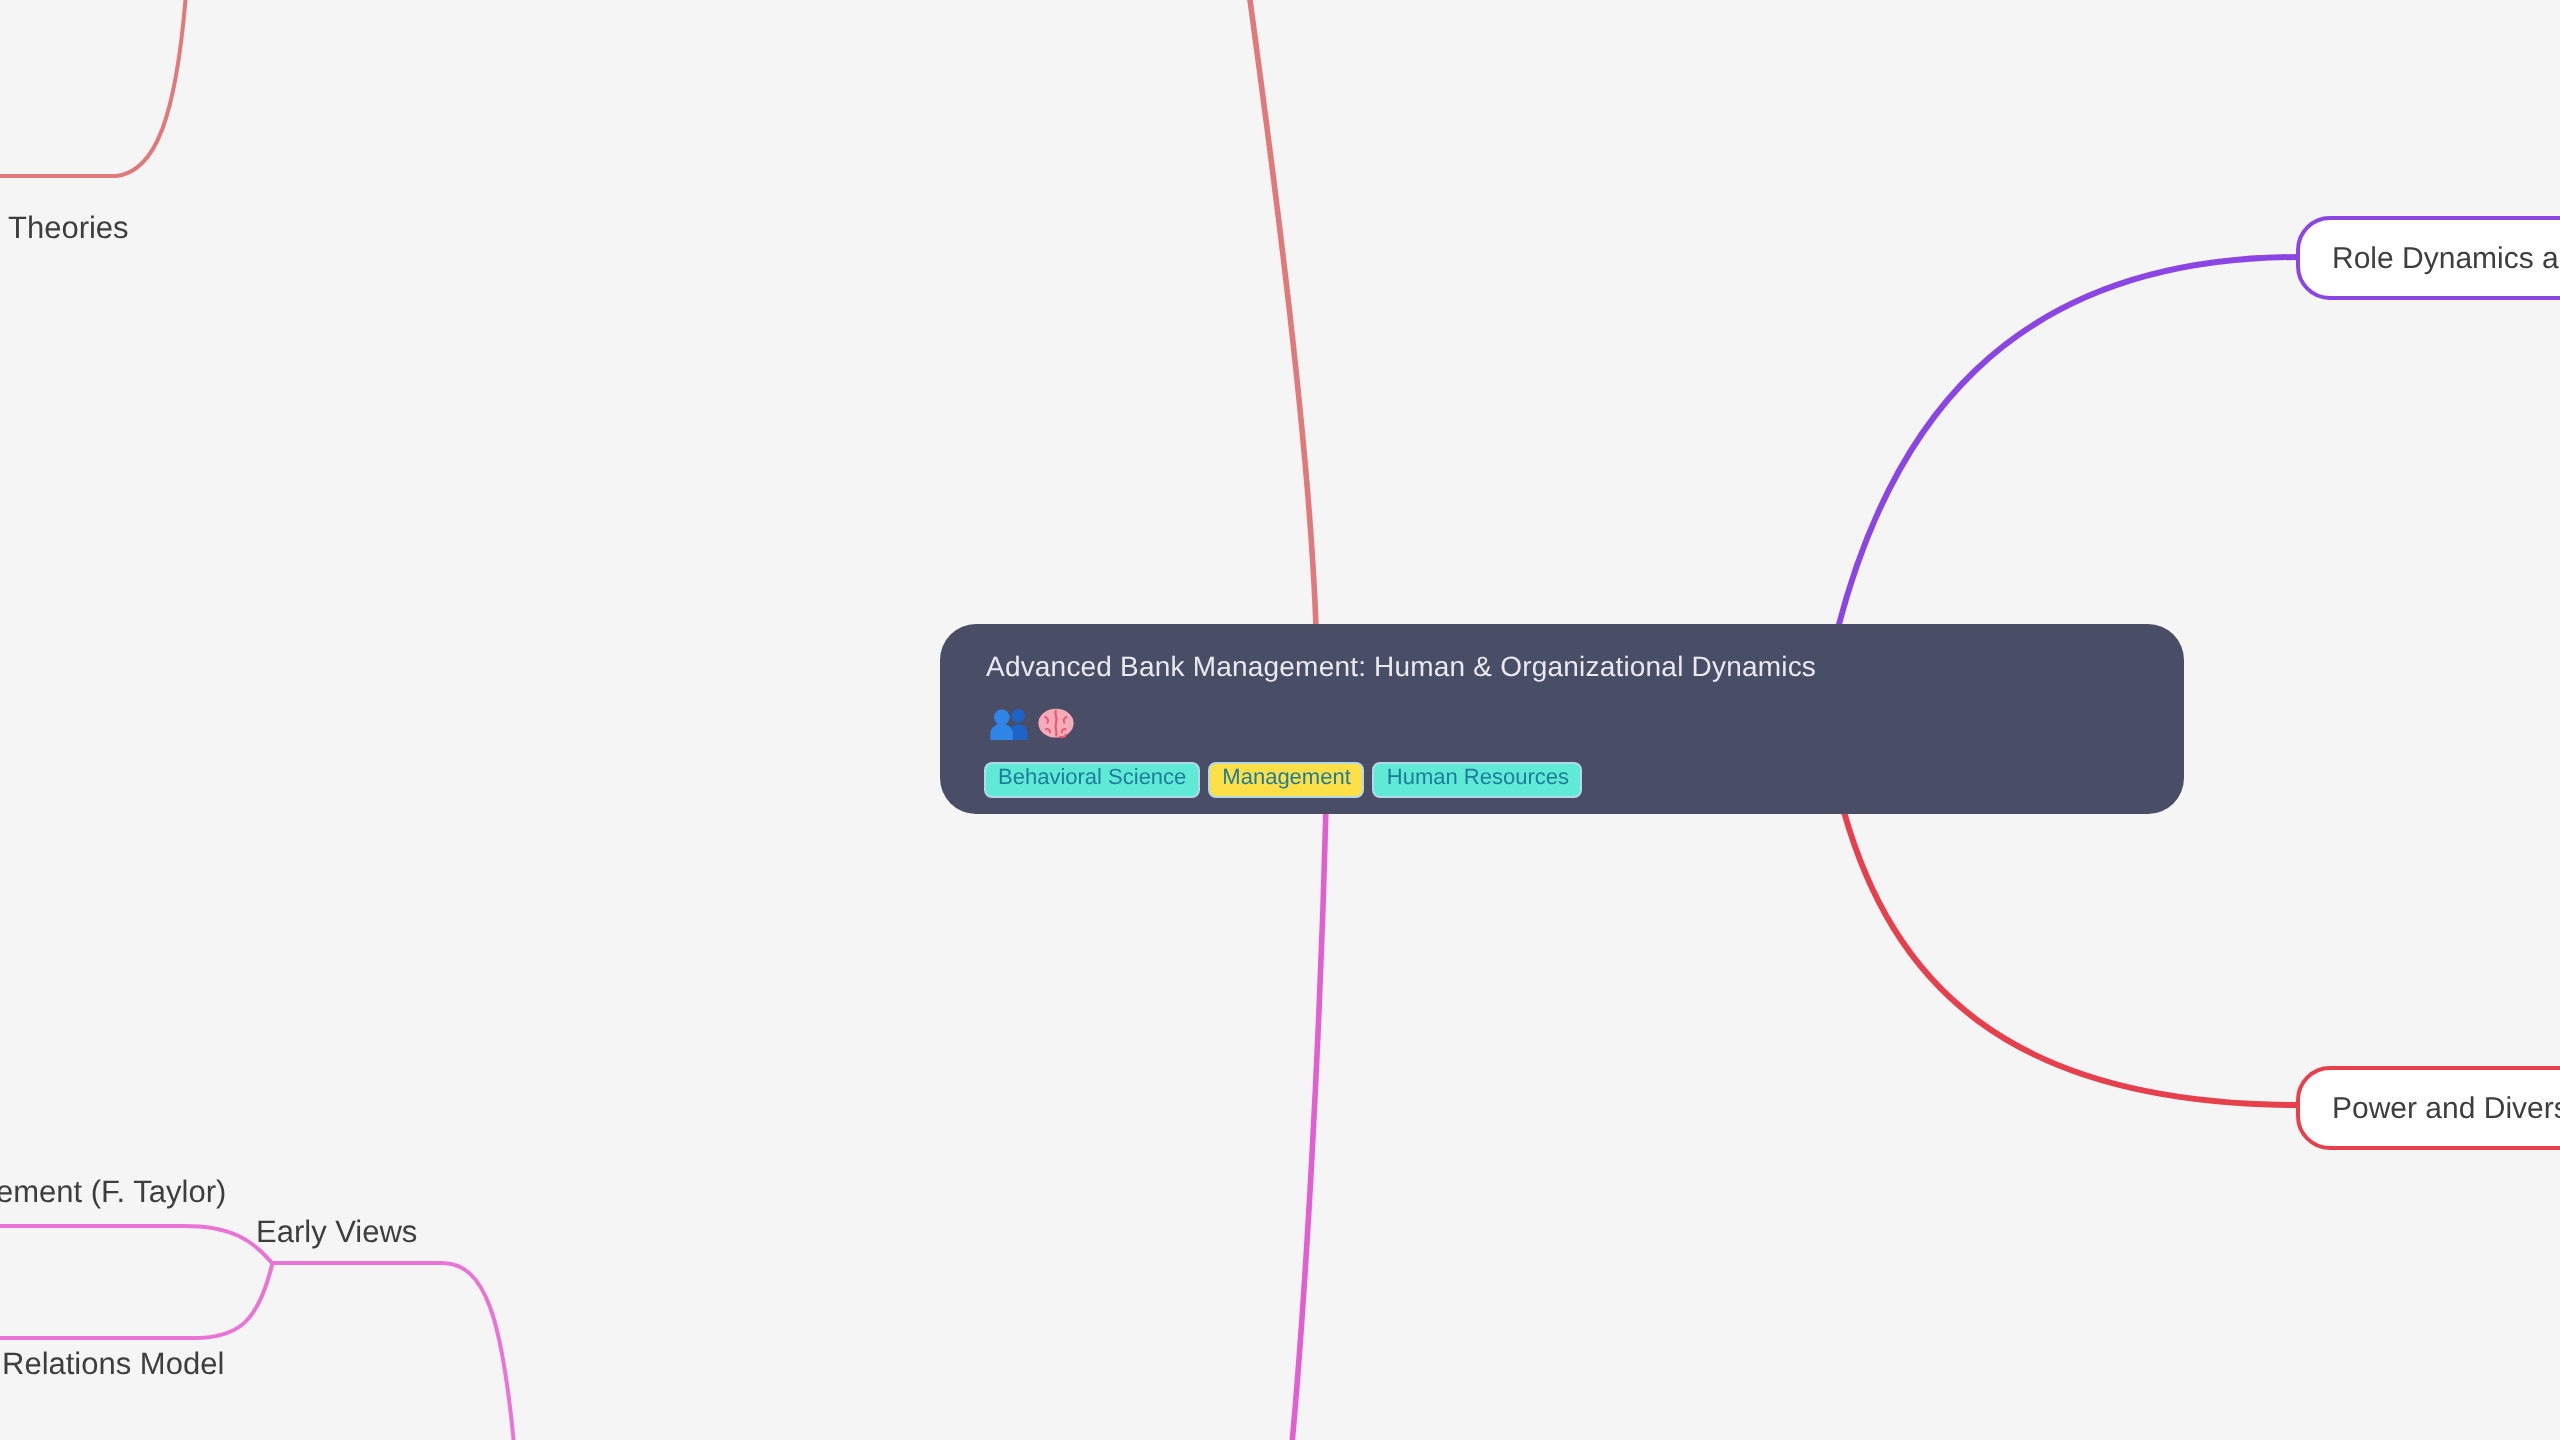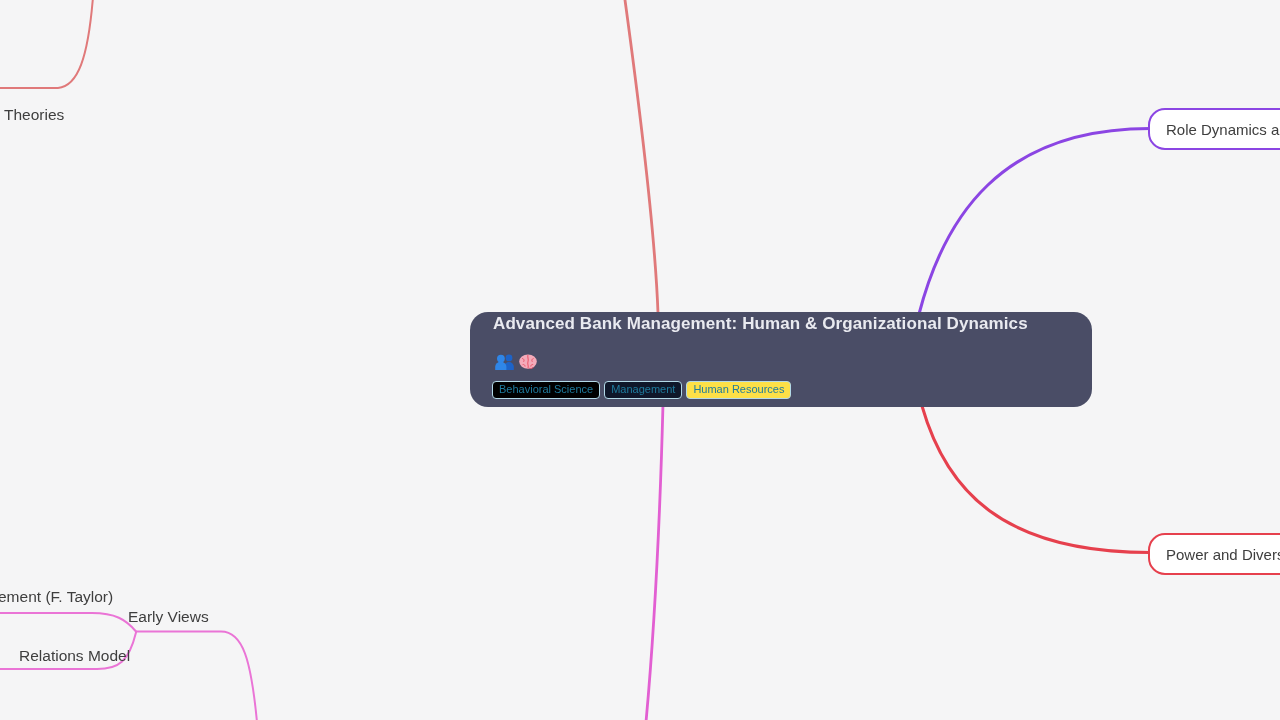--- a/index.html
+++ b/index.html
@@ -11,22 +11,22 @@
   #canvas{position:absolute;inset:0;width:1280px;height:720px;}
   #links{position:absolute;left:0;top:0;width:1280px;height:720px;display:block;}
   #links path{fill:none;stroke-linecap:round;}
 
   
   .root-node{
     position:absolute;left:470px;top:312px;width:622px;height:95px;
     border-radius:18px;box-sizing:border-box;
   }
   .root-title{
-    position:absolute;left:23px;top:2px;
-    font-size:17px;font-weight:700;letter-spacing:.1px;white-space:nowrap;
+    position:absolute;left:23px;top:13px;
+    font-size:14px;font-weight:400;letter-spacing:.1px;white-space:nowrap;
   }
   .icon-row{position:absolute;left:24px;top:41px;display:flex;align-items:center;gap:1px;height:18px;}
   .tag-row{position:absolute;left:22px;top:69px;display:flex;gap:4px;}
   .tag{
     font-size:11px;line-height:13px;padding:1px 6px 2px 6px;
     border-radius:4px;border:1px solid #b3d9e8;white-space:nowrap;
   }
 
   
   .boxed-node{
@@ -76,35 +76,35 @@
         <path d="M10 2 C 9 4.4 11 5.6 10 8.6 C 9 11.6 11 12.6 10 15.2" stroke="#ea596e" stroke-width="1.1" fill="none"></path>
         <path d="M4.2 5.4 C 6 5.9 6.5 7.3 5.6 8.8" stroke="#ea596e" stroke-width="1" fill="none"></path>
         <path d="M15.6 5.4 C 13.9 5.9 13.4 7.3 14.3 8.8" stroke="#ea596e" stroke-width="1" fill="none"></path>
         <path d="M4.6 11.6 C 6.2 11.2 7.1 12.2 7.1 13.6" stroke="#ea596e" stroke-width="1" fill="none"></path>
         <path d="M15.2 11.6 C 13.6 11.2 12.8 12.2 12.8 13.6" stroke="#ea596e" stroke-width="1" fill="none"></path>
         <path d="M11.5 15.2 c 1.6 .7 3.2 .2 3.8 -1.2" stroke="#ea596e" stroke-width="1" fill="none"></path>
       </svg>
     </div>
 
     <div class="tag-row">
-      <span class="tag" style="background: #000000; color: rgb(31, 123, 157);">Behavioral Science</span>
-      <span class="tag" style="background: #0f172a; color: rgb(31, 123, 157);">Management</span>
-      <span class="tag" style="background: #fde047; color: rgb(31, 123, 157);">Human Resources</span>
+      <span class="tag" style="background: #5eead4; color: rgb(31, 123, 157);">Behavioral Science</span>
+      <span class="tag" style="background: #fde047; color: rgb(31, 123, 157);">Management</span>
+      <span class="tag" style="background: #5eead4; color: rgb(31, 123, 157);">Human Resources</span>
     </div>
   </div>
 
   <div class="boxed-node" style="left: 1148px; top: 108px; border-color: rgb(139, 69, 227);">
     <span>Role Dynamics and</span>
   </div>
 
   <div class="boxed-node" style="left: 1148px; top: 533px; border-color: rgb(230, 64, 77);">
     <span>Power and Diversity</span>
   </div>
 
   <div class="leaf-label" style="left:4px;top:63px;margin-top:43px;">Theories</div>
 
   <div class="leaf-label" style="left:-2px;top:588px;">ement (F. Taylor)</div>
 
   <div class="leaf-label" style="left:128px;top:608px;">Early Views</div>
 
-  <div class="leaf-label" style="left:1px;top:647px;padding-left:18px;">Relations Model</div>
+  <div class="leaf-label" style="left:1px;top:674px;">Relations Model</div>
 
 </div>
 
 </body></html>

